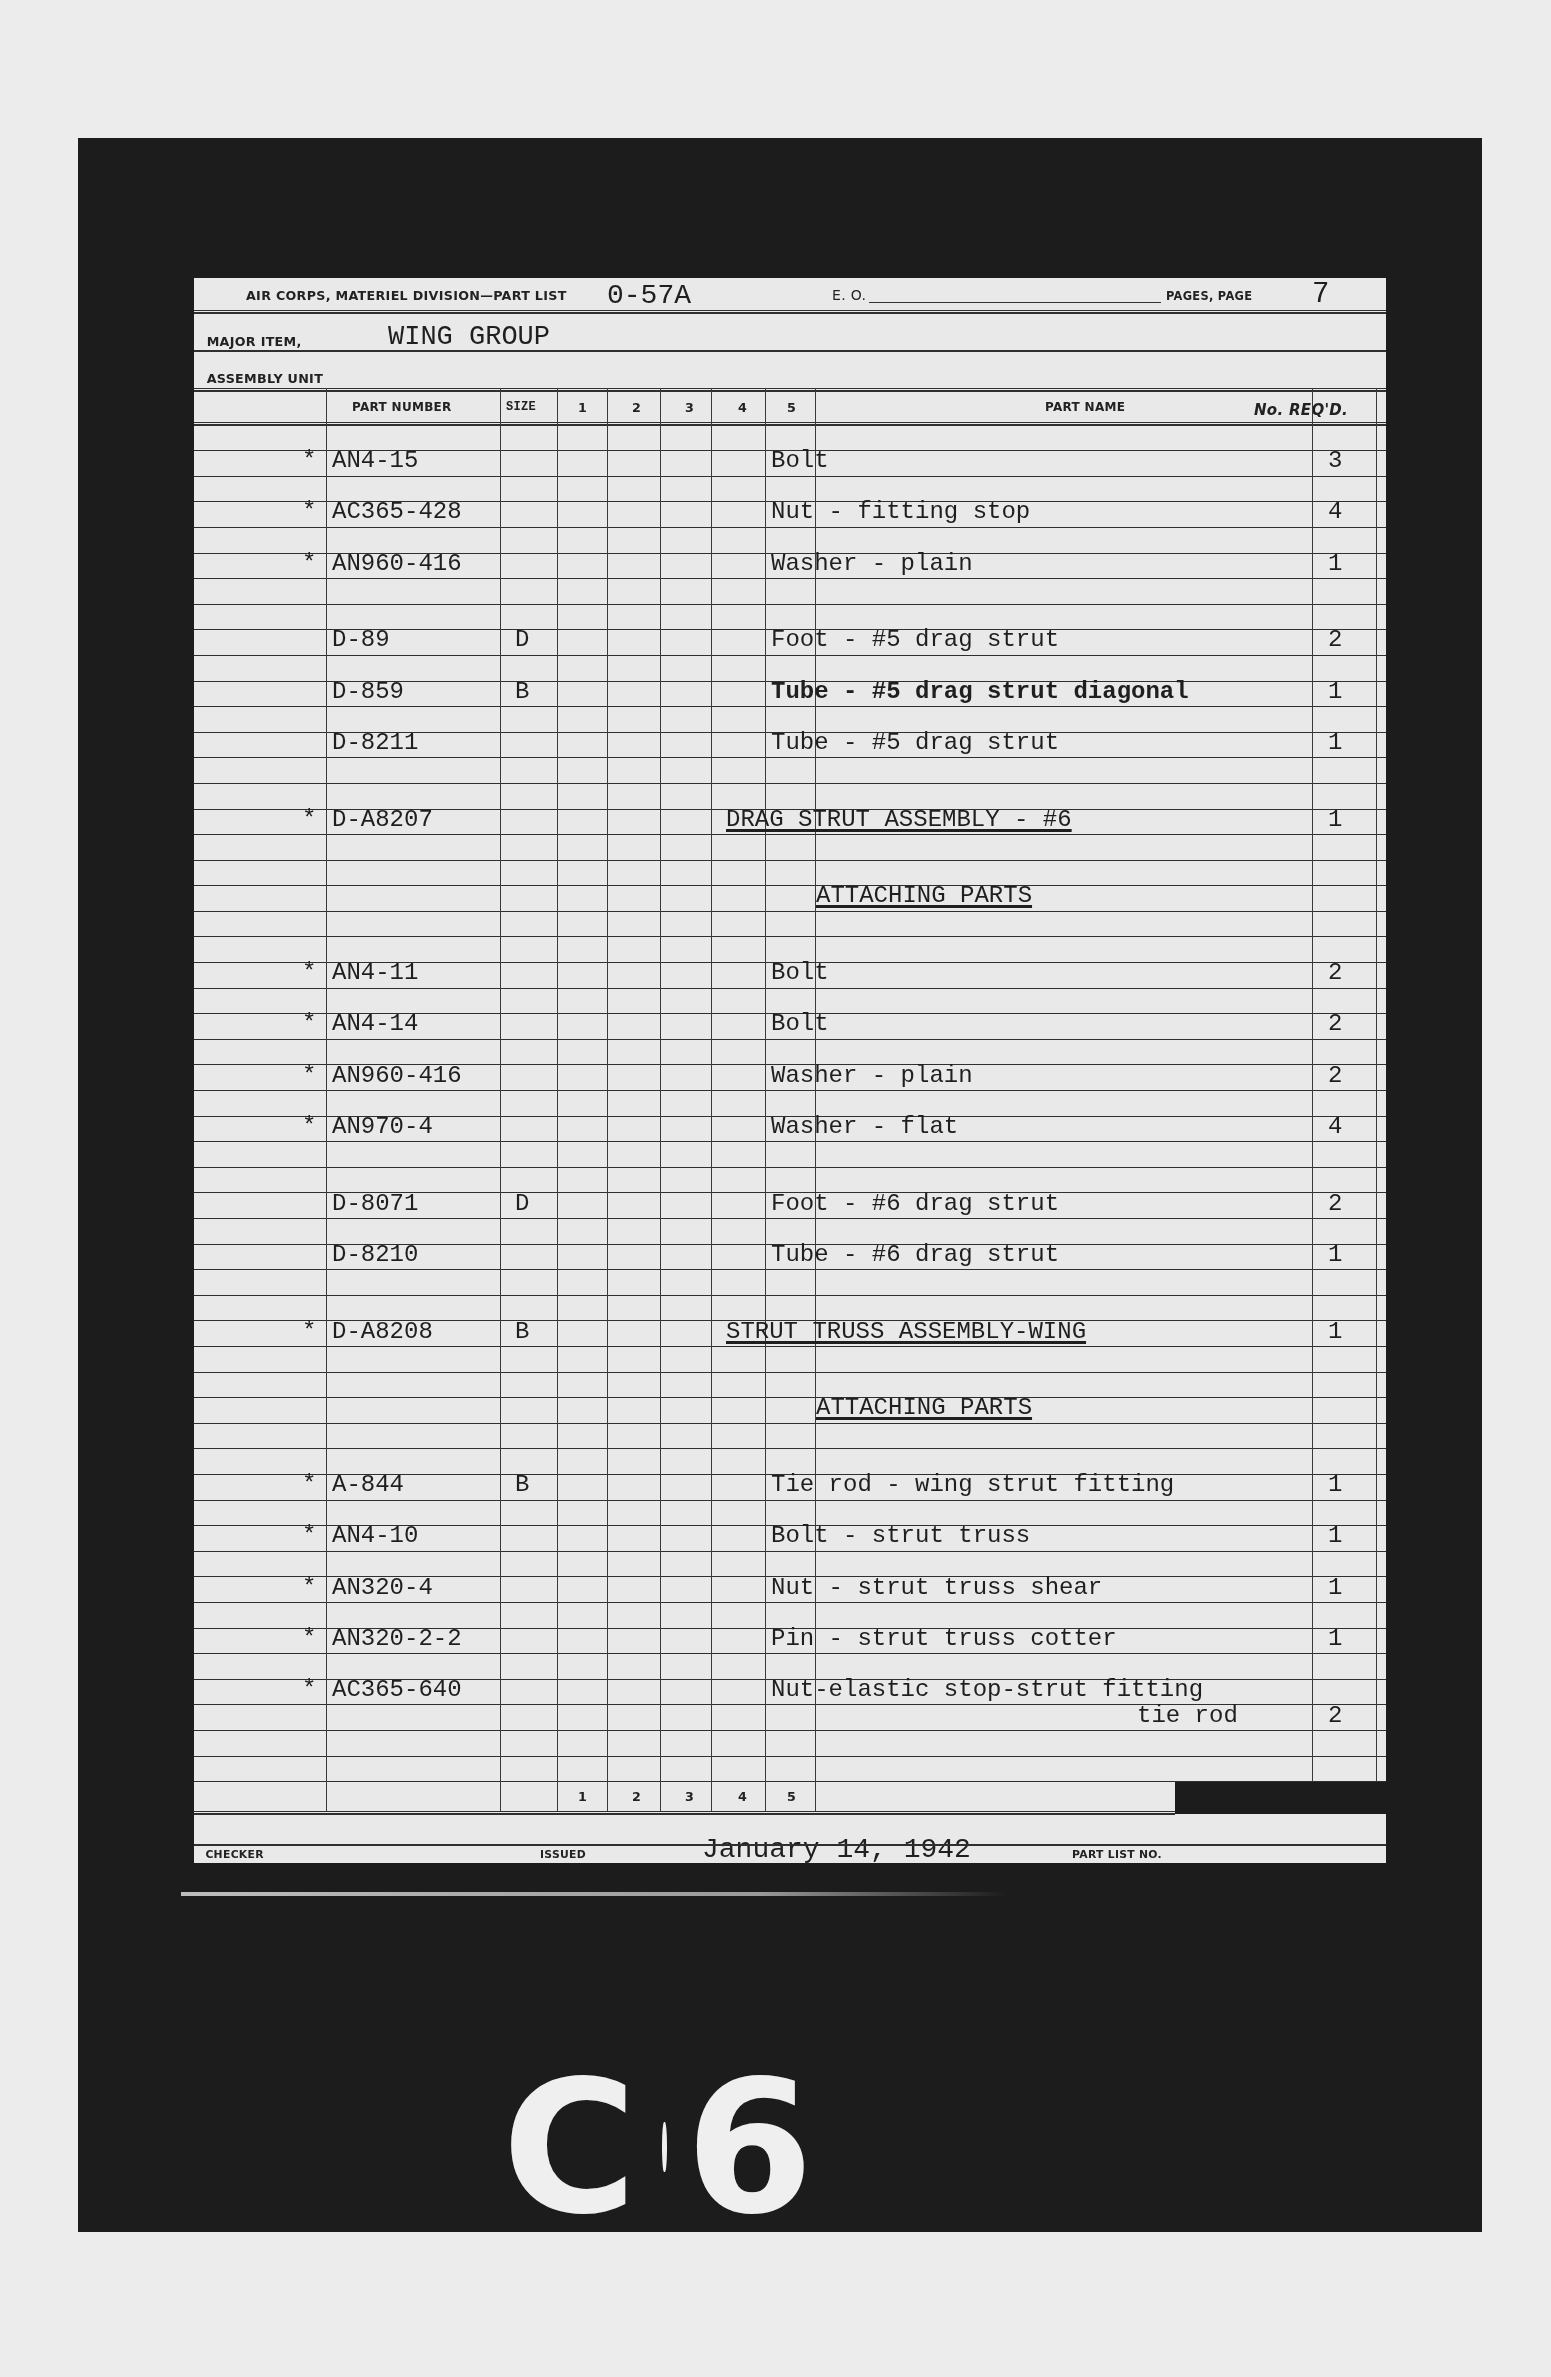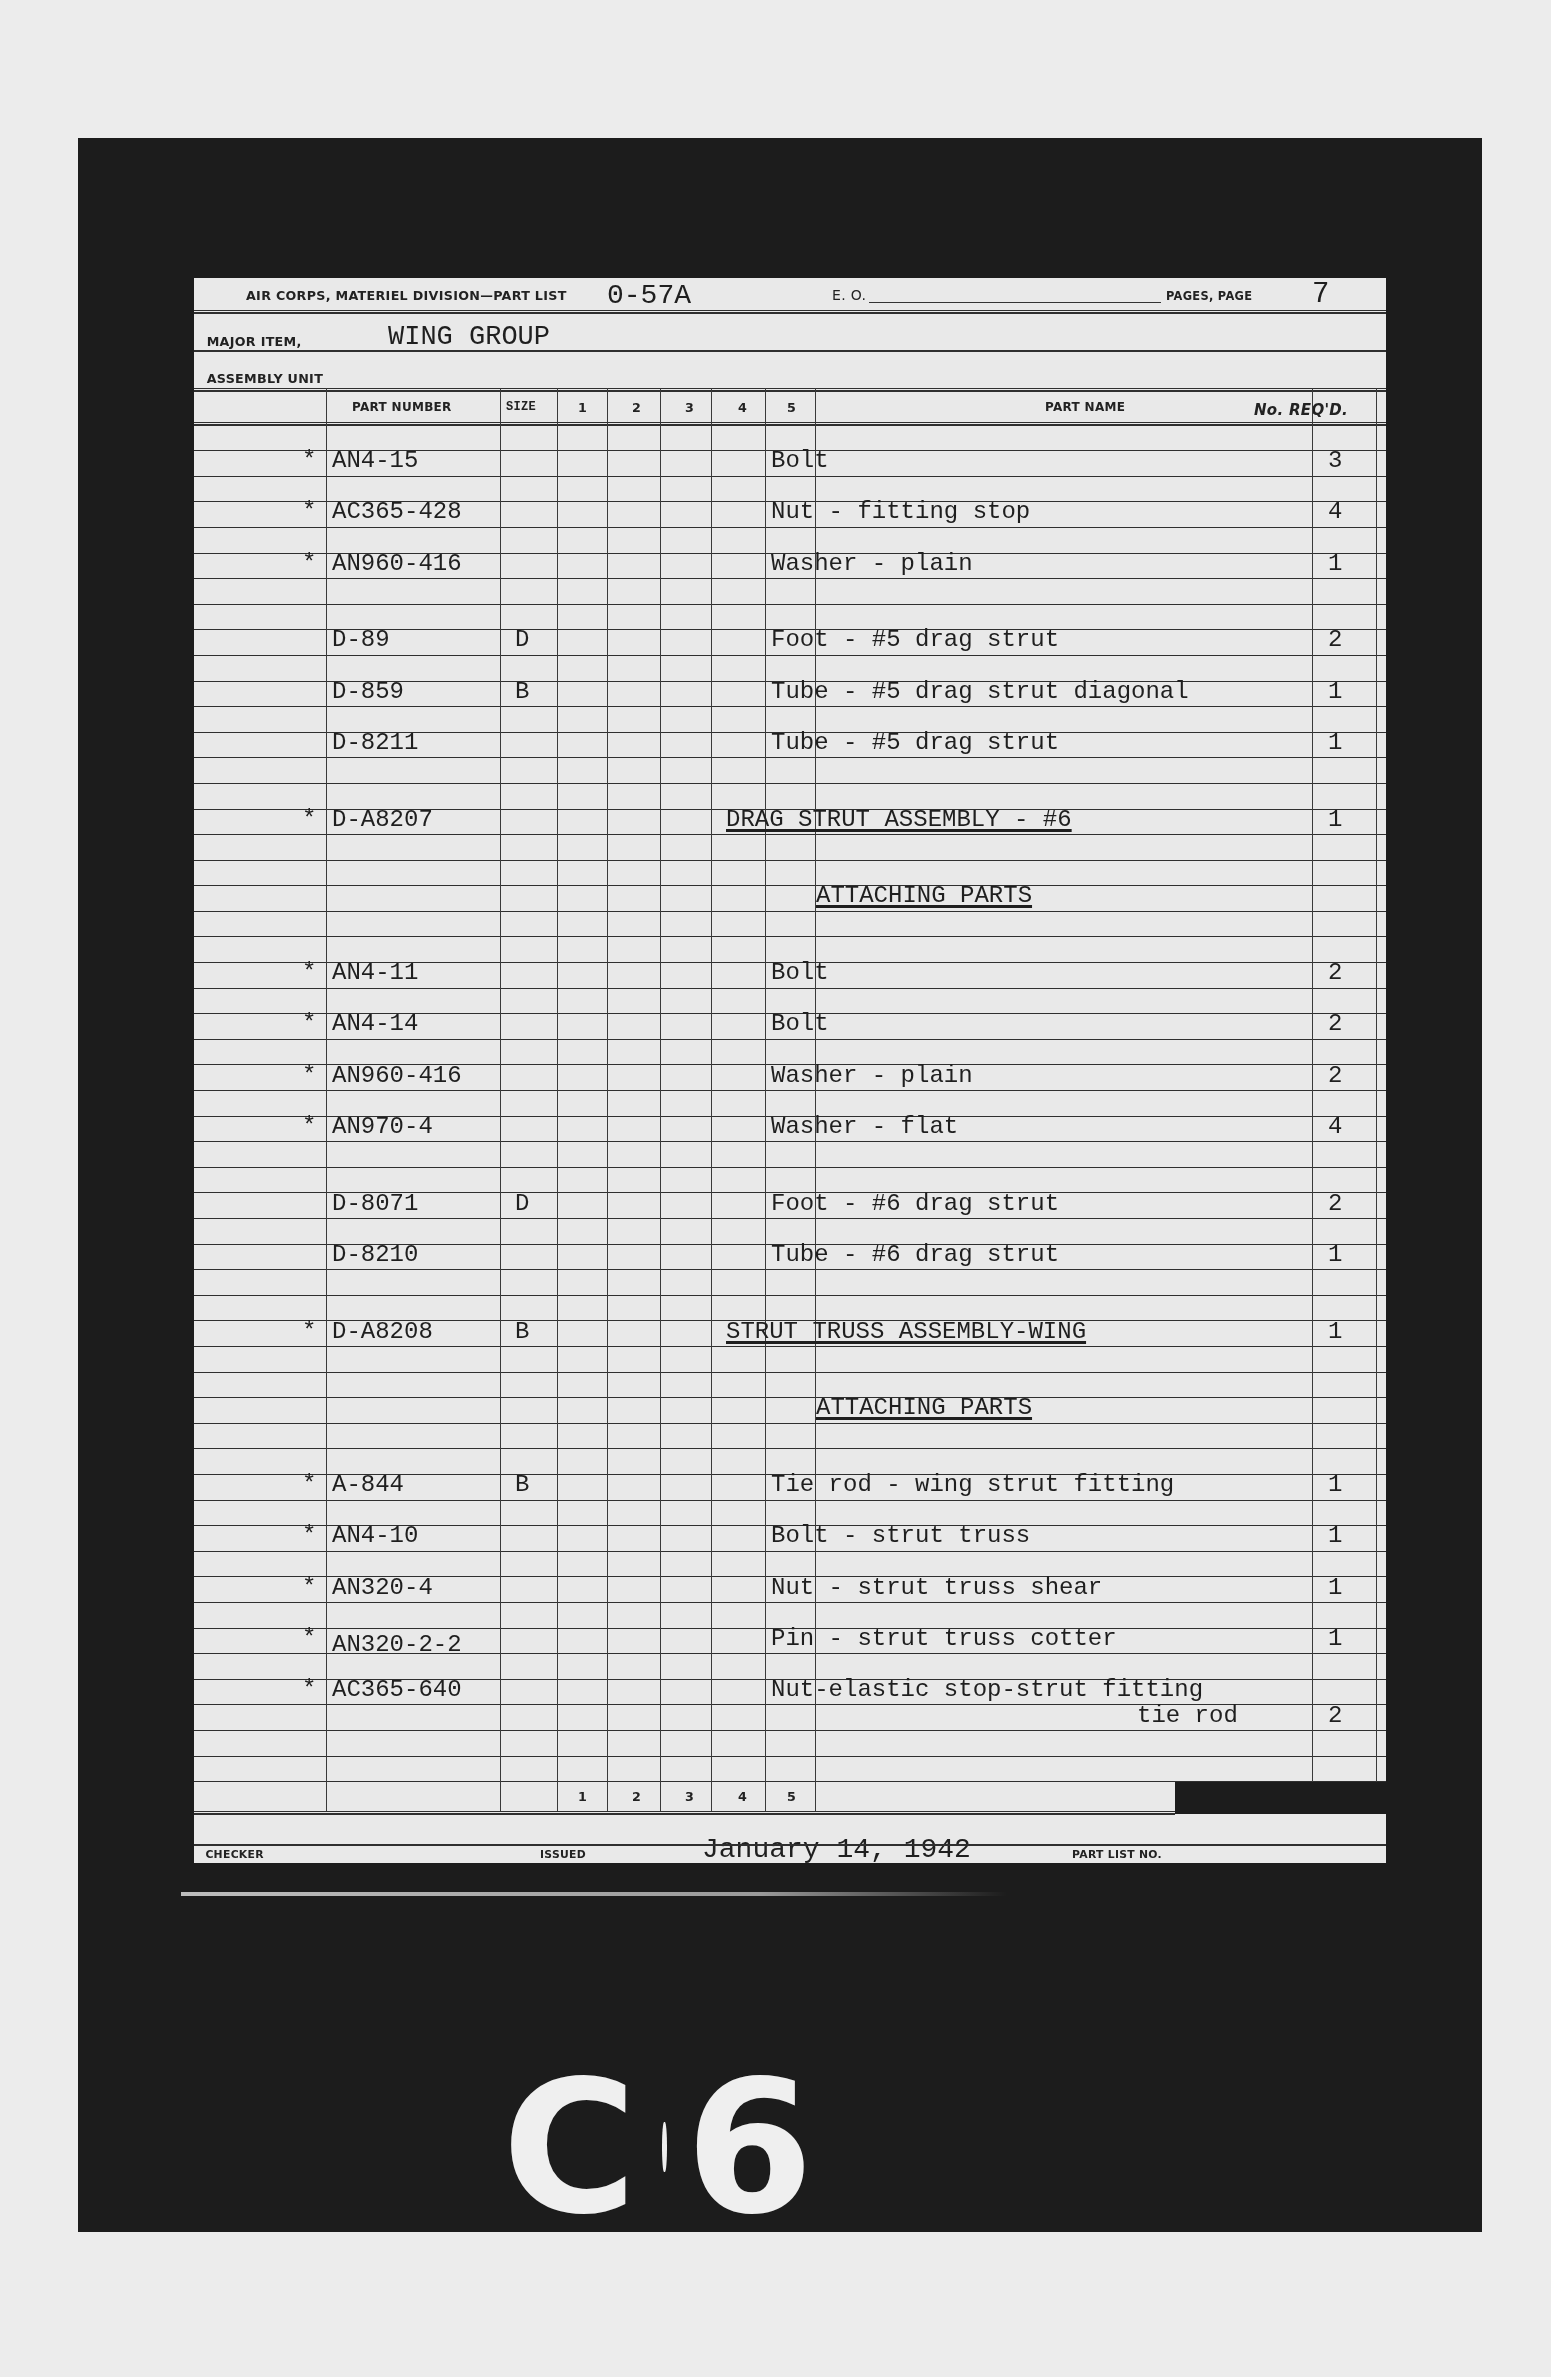--- a/index.html
+++ b/index.html
@@ -165,21 +165,21 @@
         <span class="typed" style="left: 108px; top: 0px;"></span>
         <span class="typed" style="left: 138px; top: 0px;">D-89</span>
         <span class="typed" style="left: 321px; top: 0px;">D</span>
         <span class="typed" style="left: 577px; top: 0px;">Foot - #5 drag strut</span>
         <span class="typed" style="left: 1134px; top: 0px;">2</span>
       </div>
       <div class="row-text" style="top: 401px; left: 0px; width: 100%;">
         <span class="typed" style="left: 108px; top: 0px;"></span>
         <span class="typed" style="left: 138px; top: 0px;">D-859</span>
         <span class="typed" style="left: 321px; top: 0px;">B</span>
-        <span class="typed" style="left: 577px; top: 0px;">Tube - #5 drag strut diagonal</span>
+        <span class="typed" style="left: 577px; top: 0px; font-weight: bold;">Tube - #5 drag strut diagonal</span>
         <span class="typed" style="left: 1134px; top: 0px;">1</span>
       </div>
       <div class="row-text" style="top: 452px; left: 0px; width: 100%;">
         <span class="typed" style="left: 108px; top: 0px;"></span>
         <span class="typed" style="left: 138px; top: 0px;">D-8211</span>
         <span class="typed" style="left: 321px; top: 0px;"></span>
         <span class="typed" style="left: 577px; top: 0px;">Tube - #5 drag strut</span>
         <span class="typed" style="left: 1134px; top: 0px;">1</span>
       </div>
       <div class="row-text" style="top: 529px; left: 0px; width: 100%;">
@@ -268,21 +268,21 @@
       </div>
       <div class="row-text" style="top: 1297px; left: 0px; width: 100%;">
         <span class="typed" style="left: 108px; top: 0px;">*</span>
         <span class="typed" style="left: 138px; top: 0px;">AN320-4</span>
         <span class="typed" style="left: 321px; top: 0px;"></span>
         <span class="typed" style="left: 577px; top: 0px;">Nut - strut truss shear</span>
         <span class="typed" style="left: 1134px; top: 0px;">1</span>
       </div>
       <div class="row-text" style="top: 1348px; left: 0px; width: 100%;">
         <span class="typed" style="left: 108px; top: 0px;">*</span>
-        <span class="typed" style="left: 138px; top: 0px; margin-top: 6px;">AN320-2-2</span>
+        <span class="typed" style="left: 138px; top: 0px;">AN320-2-2</span>
         <span class="typed" style="left: 321px; top: 0px;"></span>
         <span class="typed" style="left: 577px; top: 0px;">Pin - strut truss cotter</span>
         <span class="typed" style="left: 1134px; top: 0px;">1</span>
       </div>
       <div class="row-text" style="top: 1399px; left: 0px; width: 100%;">
         <span class="typed" style="left: 108px; top: 0px;">*</span>
         <span class="typed" style="left: 138px; top: 0px;">AC365-640</span>
         <span class="typed" style="left: 321px; top: 0px;"></span>
         <span class="typed" style="left: 577px; top: 0px;">Nut-elastic stop-strut fitting</span>
         <span class="typed" style="left: 1134px; top: 0px;"></span>

